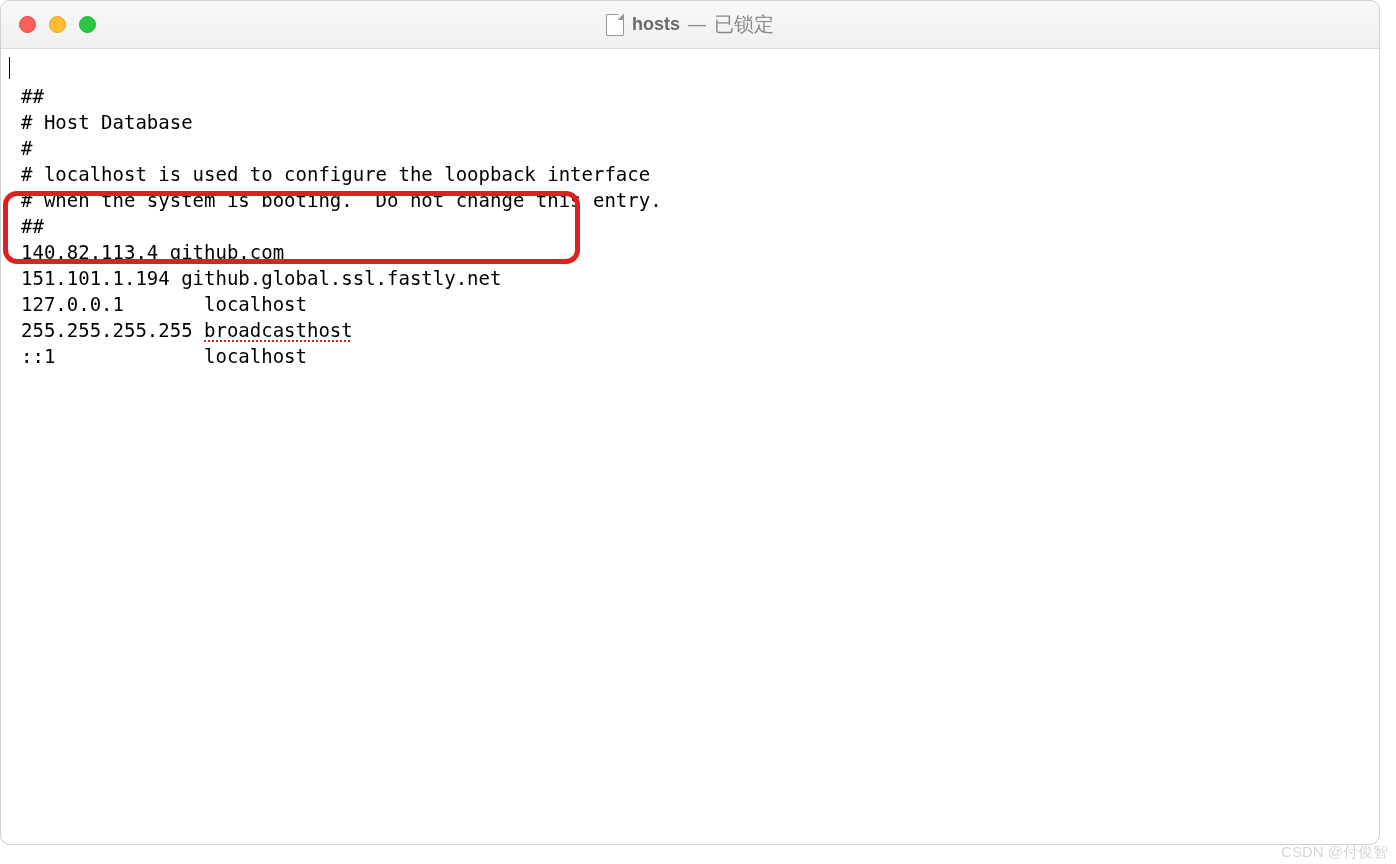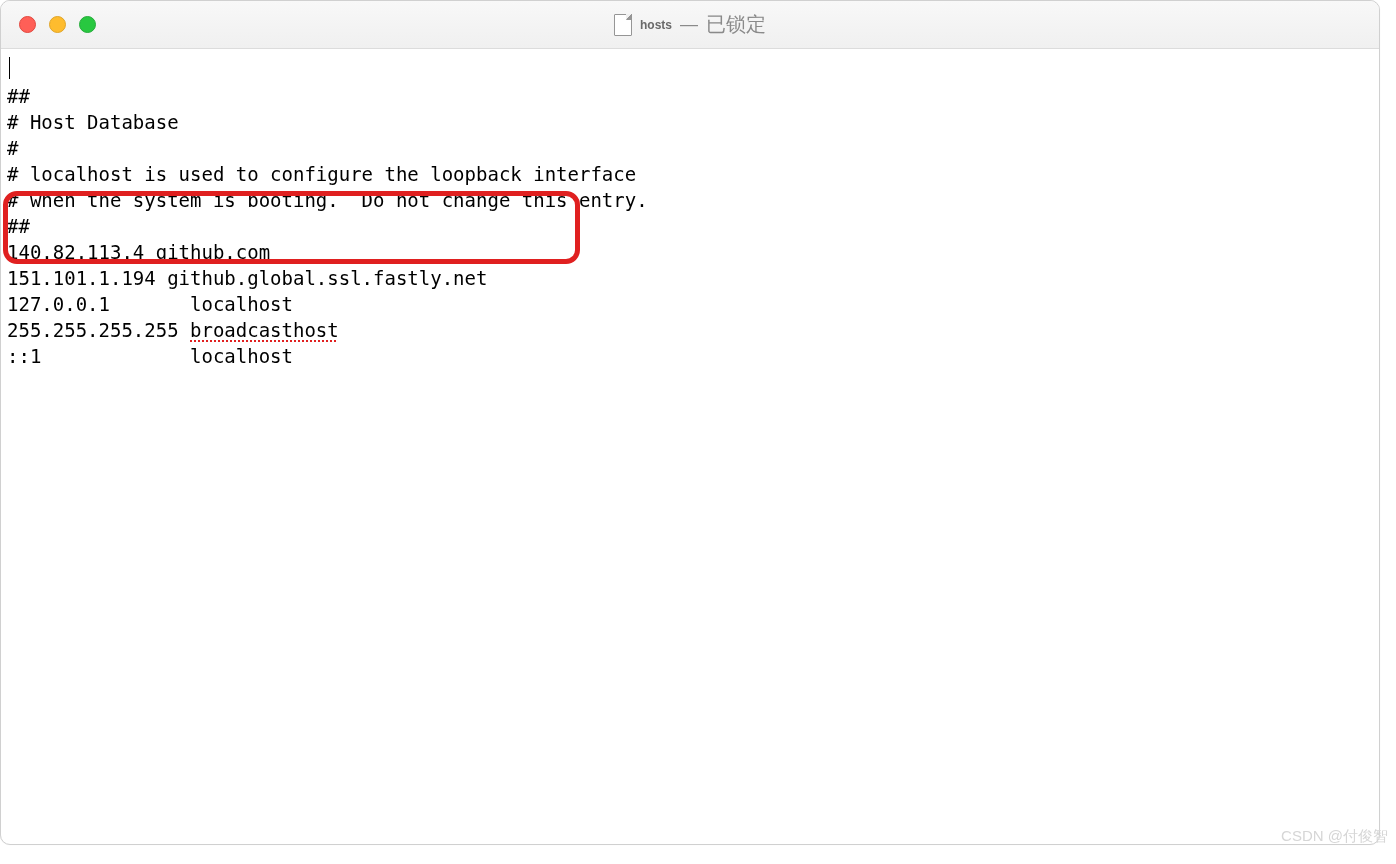--- a/index.html
+++ b/index.html
@@ -66,36 +66,36 @@
       content: "";
       position: absolute;
       top: -1px;
       right: -1px;
       width: 6px;
       height: 6px;
       background: linear-gradient(135deg, #f0f0f0 50%, #959595 50%);
       border-bottom-left-radius: 1px;
     }
     .title-text {
-      font-size: 12px;
+      font-size: 18px;
       font-weight: 600;
       color: #6a6a6a;
       text-align: right;
     }
     .title-sep {
       font-size: 18px;
       color: #8a8a8a;
     }
     .title-status {
       font-size: 20px;
       font-weight: 400;
       color: #8a8a8a;
     }
     .content {
-      padding: 8px 6px;
+      padding: 8px 20px;
       font-family: "SF Mono", Menlo, Consolas, monospace;
       font-size: 19px;
       line-height: 26px;
       color: #000000;
       white-space: pre;
       position: relative;
     }
     .text-cursor {
       position: absolute;
       top: 8px;
@@ -112,21 +112,21 @@
     }
     .spellcheck {
       text-decoration-line: underline;
       text-decoration-style: dotted;
       text-decoration-color: #e02020;
       text-decoration-thickness: 2px;
       text-underline-offset: 3px;
     }
     .watermark {
       position: absolute;
-      bottom: 18px;
+      bottom: 2px;
       right: 8px;
       font-size: 15px;
       color: #d6d6d6;
       font-family: -apple-system, sans-serif;
     }
   </style>
 </head>
 <body>
 
 <div class="window">

